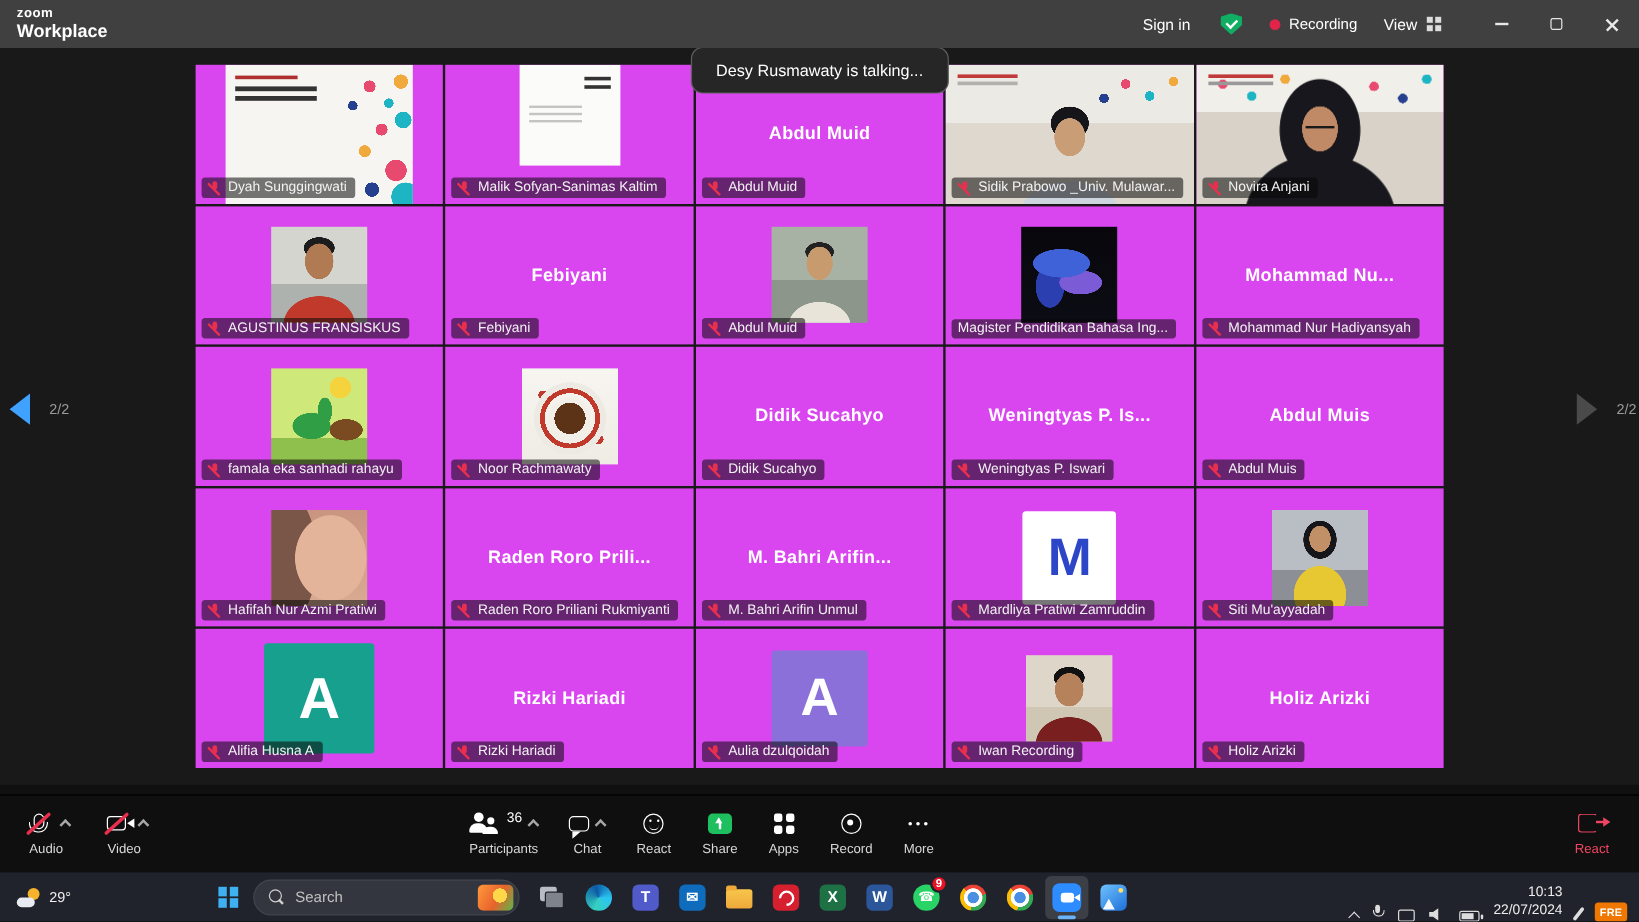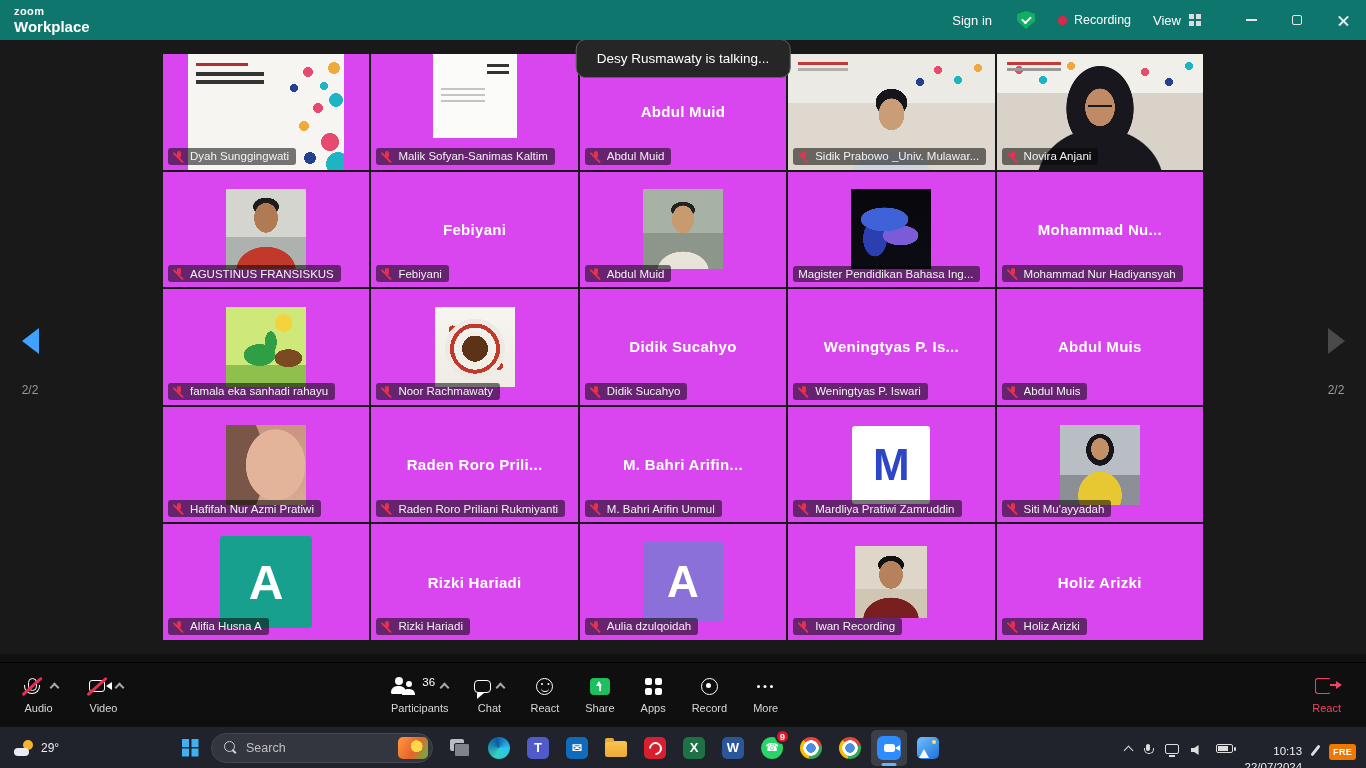--- a/index.html
+++ b/index.html
@@ -1,21 +1,21 @@
 <!DOCTYPE html>
 <html><head>
 <meta charset="utf-8">
 <style>
 *{margin:0;padding:0;box-sizing:border-box}
 html,body{width:1366px;height:768px;background:#101010;font-family:"Liberation Sans",sans-serif;overflow:hidden}
 .app{position:relative;width:1366px;height:768px}
 button{background:none;border:none;font-family:inherit;cursor:pointer}
 
 
-.titlebar{position:absolute;top:0;left:0;width:100%;height:40px;background:#0f766e;display:flex;align-items:center;z-index:30}
+.titlebar{position:absolute;top:0;left:0;width:100%;height:40px;background:#404040;display:flex;align-items:center;z-index:30}
 .brand{margin-left:14px;line-height:1;color:#fff}
 .brand .z{font-size:11px;font-weight:bold;letter-spacing:.4px}
 .brand .w{font-size:15px;font-weight:bold;margin-top:2px}
 .tb-right{position:absolute;right:0;top:0;height:40px;display:flex;align-items:center}
 .signin{color:#fff;font-size:13px;margin-right:24px}
 .shield{position:relative;width:20px;height:20px;margin-right:22px}
 .shield::before{content:"";position:absolute;inset:1px;background:#0fae62;clip-path:polygon(50% 0,100% 16%,100% 55%,50% 100%,0 55%,0 16%)}
 .shield::after{content:"";position:absolute;left:6px;top:6px;width:7px;height:4px;border-left:2px solid #fff;border-bottom:2px solid #fff;transform:rotate(-45deg)}
 .recording{display:flex;align-items:center;gap:7px;margin-right:22px}
 .recdot{width:9px;height:9px;border-radius:50%;background:#e0244a}
@@ -130,21 +130,21 @@
  radial-gradient(ellipse 14px 16px at 50% 31%,#15151a 0 98%,transparent 100%),
  radial-gradient(ellipse 22px 24px at 50% 88%,#e8c832 0 98%,transparent 100%),
  linear-gradient(#b9bdc4 0 62%,#8c9096 62%)}
 .m-iwan{width:72px;height:72px;background:
  radial-gradient(ellipse 12px 14px at 50% 40%,#b5825c 0 98%,transparent 100%),
  radial-gradient(ellipse 13px 9px at 50% 26%,#111 0 98%,transparent 100%),
  radial-gradient(ellipse 28px 22px at 50% 102%,#7a1f1f 0 98%,transparent 100%),
  linear-gradient(#ded6c8 0 60%,#cfc6b4 60%)}
 
 
-.nav{position:absolute;top:296px;width:44px;display:flex;flex-direction:column;align-items:center;gap:29px;z-index:5}
+.nav{position:absolute;top:296px;width:44px;display:flex;flex-direction:row;align-items:center;gap:16px;z-index:5}
 .nav-left{left:8px}.nav-right{right:8px}
 .tri-left{width:0;height:0;border-top:13px solid transparent;border-bottom:13px solid transparent;border-right:17px solid #3fa2ff}
 .tri-right{width:0;height:0;border-top:13px solid transparent;border-bottom:13px solid transparent;border-left:17px solid #4a4a4a}
 .pagetext{color:#9a9a9a;font-size:12px}
 
 
 .toolbar{position:absolute;top:662px;left:0;width:100%;height:65px;background:#0f0f0f;border-top:1px solid #000;z-index:25}
 .tb-left{position:absolute;left:6px;top:0;height:100%;display:flex}
 .tb-center{position:absolute;left:378px;top:0;height:100%;display:flex}
 .tb-rightgrp{position:absolute;right:12px;top:0;height:100%;display:flex}
@@ -223,21 +223,21 @@
 .i-chrome{width:22px;height:22px;border-radius:50%;background:
  radial-gradient(circle at 50% 50%,#4a90e2 0 4.5px,transparent 5px),
  radial-gradient(circle at 50% 50%,#fff 0 7.5px,transparent 8px),
  conic-gradient(from -45deg,#ea4335 0 33%,#34a853 33% 66%,#fbbc05 66% 100%)}
 .i-zoom{width:24px;height:24px;border-radius:6px;background:#2d8cff;display:flex;align-items:center;justify-content:center}
 .zcam{position:relative;width:11px;height:8px;background:#fff;border-radius:2.5px;display:block}
 .zcam::after{content:"";position:absolute;right:-5px;top:1px;width:0;height:0;border-right:5px solid #fff;border-top:3px solid transparent;border-bottom:3px solid transparent}
 .i-photos{position:relative;width:22px;height:22px;border-radius:5px;background:linear-gradient(140deg,#6fc2ff,#1e6fd8);overflow:hidden}
 .i-photos::before{content:"";position:absolute;right:3px;top:3px;width:4px;height:4px;border-radius:50%;background:#ffe06a}
 .i-photos::after{content:"";position:absolute;left:2px;bottom:1px;width:0;height:0;border-bottom:9px solid #fff;border-left:5px solid transparent;border-right:5px solid transparent;opacity:.95}
-.tray{position:absolute;right:0;top:0;height:100%;display:flex;align-items:flex-start;gap:12px;padding:17px 10px}
+.tray{position:absolute;right:0;top:0;height:100%;display:flex;align-items:flex-end;gap:12px;padding:0 10px}
 .chev-up{width:7px;height:7px;border-left:1.8px solid #ddd;border-top:1.8px solid #ddd;transform:rotate(45deg);margin-top:3px}
 .i-tmic{position:relative;width:9px;height:14px}
 .i-tmic::before{content:"";position:absolute;left:2.5px;top:0;width:4px;height:7px;border-radius:2px;background:#ddd}
 .i-tmic::after{content:"";position:absolute;left:0;top:4px;width:8px;height:5px;border:1.4px solid #ddd;border-top:none;border-radius:0 0 5px 5px}
 .i-tnet{position:relative;width:14px;height:10px;border:1.6px solid #ddd;border-radius:2px}
 .i-tnet::after{content:"";position:absolute;left:3px;bottom:-4px;width:6px;height:1.6px;background:#ddd}
 .i-tvol{width:13px;height:12px;background:#ddd;clip-path:polygon(0 33%,28% 33%,62% 8%,62% 92%,28% 67%,0 67%)}
 .i-tbat{position:relative;width:17px;height:9px;border:1.5px solid #ddd;border-radius:2px}
 .i-tbat::before{content:"";position:absolute;left:1px;top:1px;bottom:1px;width:10px;background:#ddd}
 .i-tbat::after{content:"";position:absolute;right:-4px;top:2px;width:2px;height:4px;background:#ddd;border-radius:1px}

